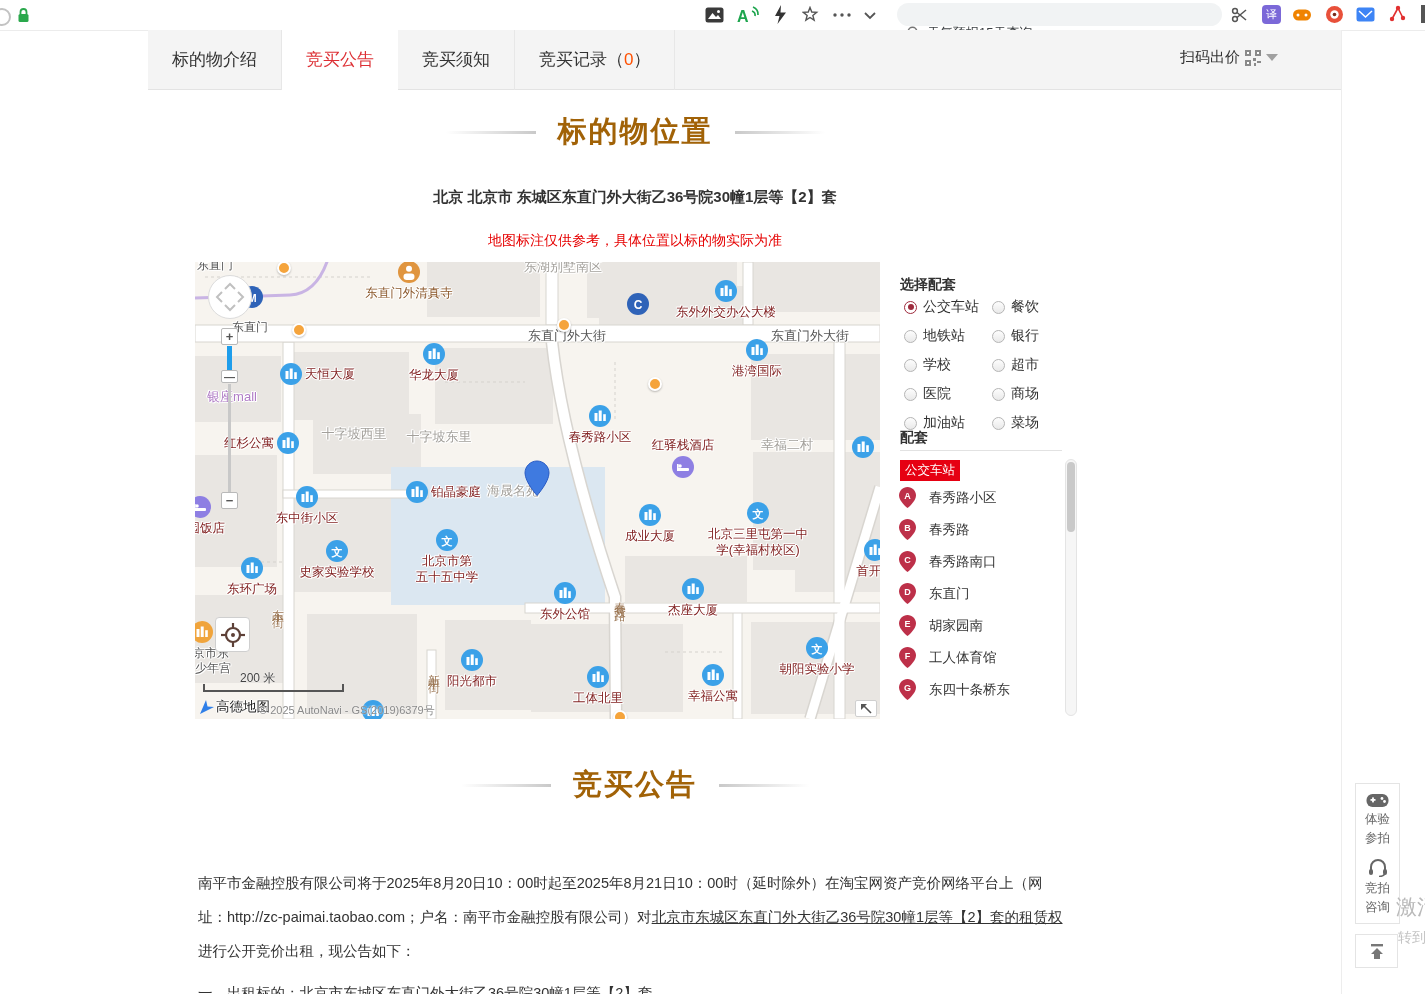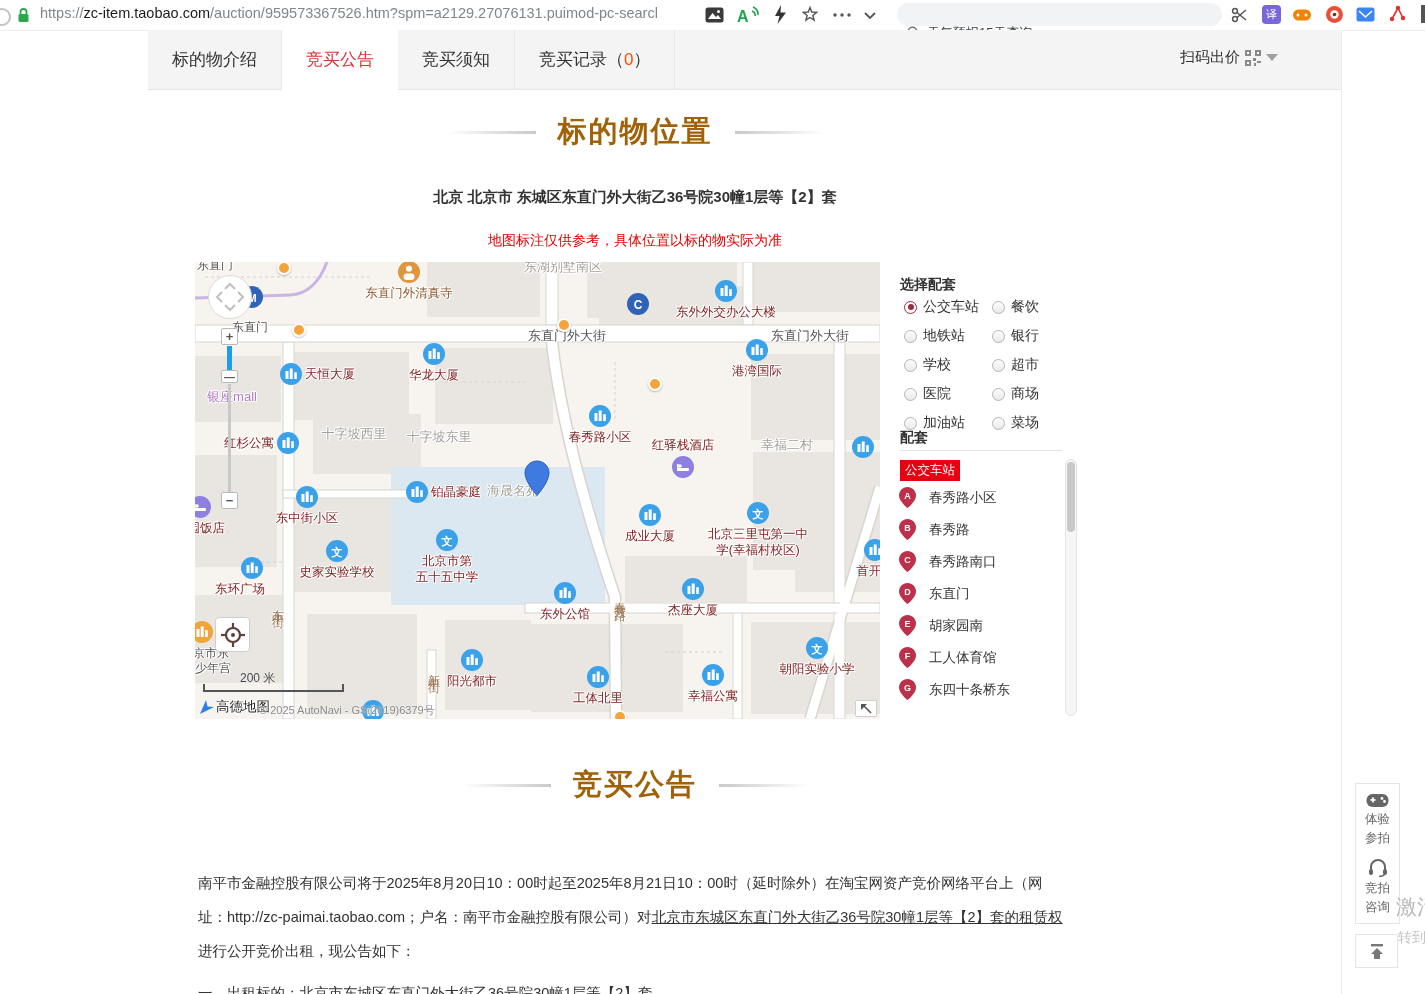--- a/index.html
+++ b/index.html
@@ -92,23 +92,20 @@
 
 <div class="screen">
 
   <div class="abs topbar">
     <div class="abs" style="left:-7px;top:8px;width:14px;height:14px;border:2px solid #c3c3c3;border-radius:50%;"></div>
     <div class="abs" style="left:17px;top:7px;">
       <svg width="13" height="17">
           <path d="M3.5,7 V5 a3,3 0 0 1 6,0 V7" fill="none" stroke="#2aa84c" stroke-width="1.8"></path>
           <rect x="1.5" y="7" width="10" height="8" rx="1.5" fill="#2aa84c"></rect>
         </svg>
-    </div>
-    <div class="abs urltext">
-      <span class="dim">https://</span><span class="dom">zc-item.taobao.com</span><span class="dim">/auction/959573367526.htm?spm=a2129.27076131.puimod-pc-searcl</span>
     </div>
     <div class="abs tbicon" style="left:705px;top:7px;">
       <svg width="19" height="16">
           <rect x="0.5" y="0.5" width="18" height="15" rx="2.5" fill="#3a3a3a"></rect>
           <polygon points="3,12 7.5,6 11,10 13,8 16,12" fill="#fff"></polygon>
           <circle cx="13.5" cy="4.5" r="1.5" fill="#fff"></circle>
         </svg>
     </div>
     <div class="abs tbicon" style="left:736px;top:5px;">
       <svg width="24" height="20">
@@ -344,21 +341,21 @@
             <rect x="9.7" y="5.5" width="3" height="10.5" fill="#fff"></rect>
             <rect x="14.2" y="9.2" width="2.6" height="6.8" fill="#fff"></rect>
           </svg></div>
         <div class="plabel" style="left: 112px; top: 248px; transform: translateX(-50%);">东中街小区</div>
         <div class="poi" style="left: 46px; top: 295px;"><svg width="22" height="22">
             <circle cx="11" cy="11" r="11" fill="#3ba1e8"></circle>
             <rect x="5.5" y="8" width="3" height="8" fill="#fff"></rect>
             <rect x="9.7" y="5.5" width="3" height="10.5" fill="#fff"></rect>
             <rect x="14.2" y="9.2" width="2.6" height="6.8" fill="#fff"></rect>
           </svg></div>
-        <div class="plabel" style="left: 45px; top: 319px; transform: translateX(-50%);">东环广场</div>
+        <div class="plabel" style="left: 57px; top: 319px; transform: translateX(-50%);">东环广场</div>
         <div class="poi" style="left: 266px; top: 387px;"><svg width="22" height="22">
             <circle cx="11" cy="11" r="11" fill="#3ba1e8"></circle>
             <rect x="5.5" y="8" width="3" height="8" fill="#fff"></rect>
             <rect x="9.7" y="5.5" width="3" height="10.5" fill="#fff"></rect>
             <rect x="14.2" y="9.2" width="2.6" height="6.8" fill="#fff"></rect>
           </svg></div>
         <div class="plabel" style="left: 277px; top: 411px; transform: translateX(-50%); text-align: right;">阳光都市</div>
         <div class="poi" style="left: 392px; top: 404px;"><svg width="22" height="22">
             <circle cx="11" cy="11" r="11" fill="#3ba1e8"></circle>
             <rect x="5.5" y="8" width="3" height="8" fill="#fff"></rect>

